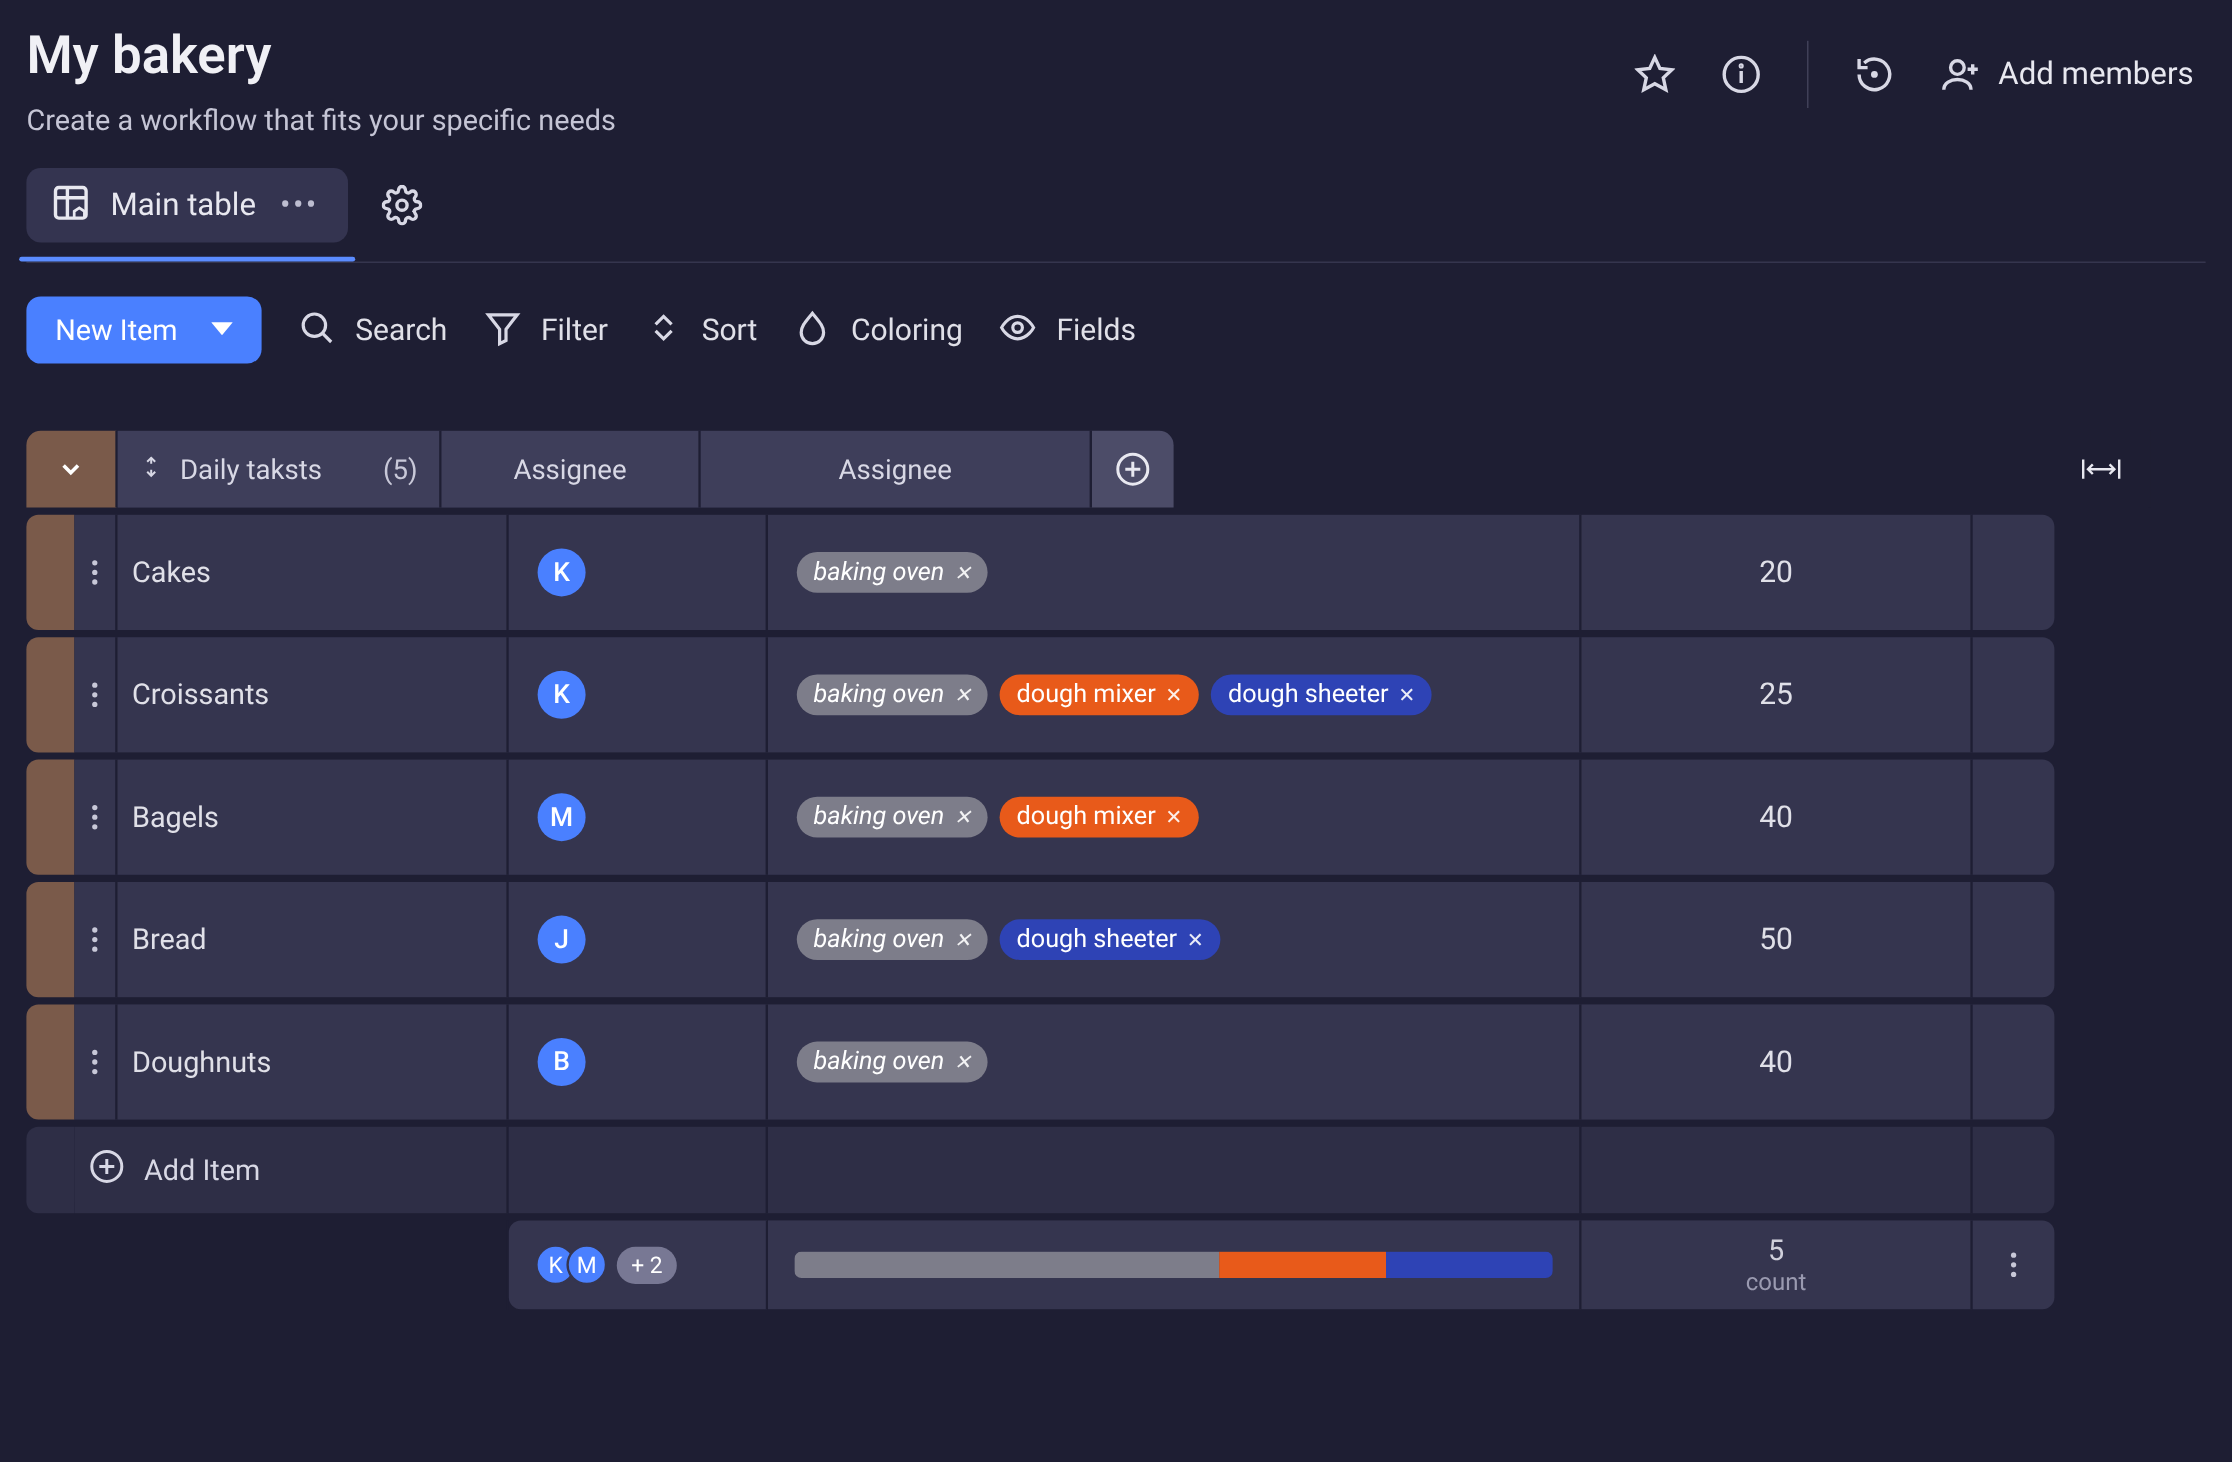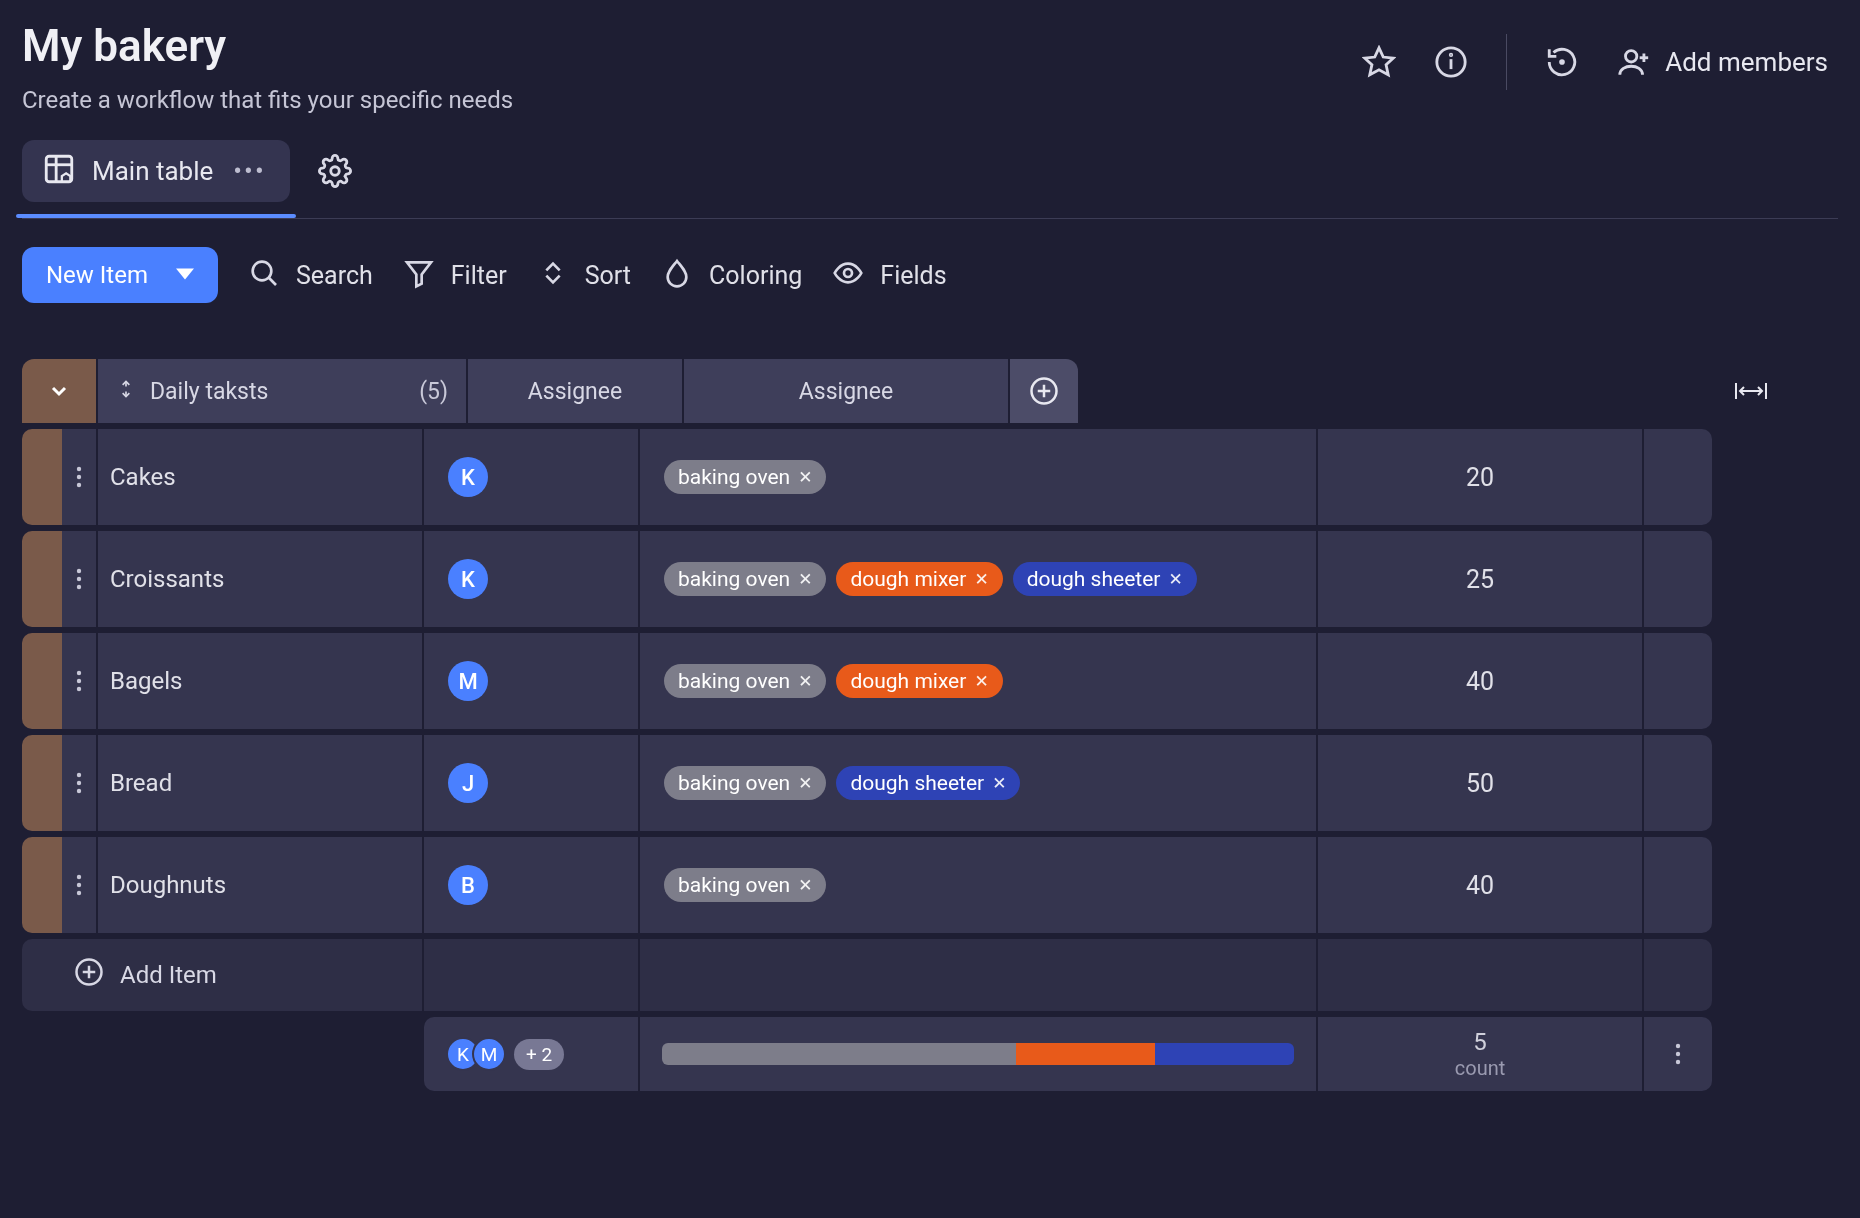--- a/index.html
+++ b/index.html
@@ -46,21 +46,21 @@
 
   
   .table-wrap { margin-top:56px; display:flex; }
   .table { flex:0 0 auto; }
   .extra-col { display:flex; flex-direction:column; }
 
   .thead { display:flex; height:64px; }
   .th { background:#3e3e5a; border-right:2px solid #1e1e33; display:flex; align-items:center; justify-content:center; font-size:23px; color:#d8d8e5; }
   .th.first { background:#7a5a4a; width:76px; border-radius:12px 0 0 0; justify-content:center; }
   .th.first svg { width:24px; height:24px; stroke:#fff; fill:none; stroke-width:3; }
-  .th.name { width:370px; justify-content:flex-start; padding:0 18px; gap:14px; }
+  .th.name { width:270px; justify-content:flex-start; padding:0 18px; gap:14px; }
   .th.name .count { margin-left:auto; color:#c8c8d8; }
   .th.name .sorticon svg { width:20px; height:20px; stroke:#d8d8e5; fill:none; stroke-width:2; }
   .th.assignee { width:216px; }
   .th.machinery { width:678px; }
   .th.quantity { width:326px; }
   .th.add { width:68px; border-radius:0 12px 0 0; border-right:none; background:#4c4c68; cursor:pointer; }
   .th.add svg { width:30px; height:30px; stroke:#e8e8f0; fill:none; stroke-width:2; }
   .th.stretch { width:80px; background:transparent; color:#e8e8f0; cursor:pointer; }
   .th.stretch svg { width:36px; height:28px; stroke:#e8e8f0; fill:none; stroke-width:2; }
 
@@ -73,21 +73,21 @@
   .td.name { width:326px; padding-left:12px; font-size:24px; }
   .td.assignee { width:216px; justify-content:flex-start; padding-left:24px; }
   .td.machinery { width:678px; padding-left:24px; gap:10px; }
   .td.quantity { width:326px; justify-content:center; font-size:25px; }
   .td.end { width:68px; border-radius:0 10px 10px 0; border-right:none; }
 
   .avatar { width:40px; height:40px; border-radius:50%; background:#4a80ff; color:#fff; font-size:22px; font-weight:500; display:flex; align-items:center; justify-content:center; }
 
   .tag { display:inline-flex; align-items:center; gap:8px; border-radius:18px; padding:5px 14px; font-size:21px; color:#fff; }
   .tag .x { font-size:17px; opacity:.9; cursor:pointer; }
-  .tag.gray { background:#7d7d8a; }
+  .tag.gray { background:#7d7d8a;font-style:italic; }
   .tag.orange { background:#e85a1a; }
   .tag.blue { background:#2e43b5; }
 
   .add-row .td { background:#2e2e46; }
   .add-row .td.name { gap:16px; color:#d8d8e5; }
   .add-row .plus svg { width:30px; height:30px; stroke:#d8d8e5; fill:none; stroke-width:2; }
 
   
   .tfoot { display:flex; height:74px; margin-top:6px; }
   .tf { display:flex; align-items:center; border-right:2px solid #1e1e33; }

